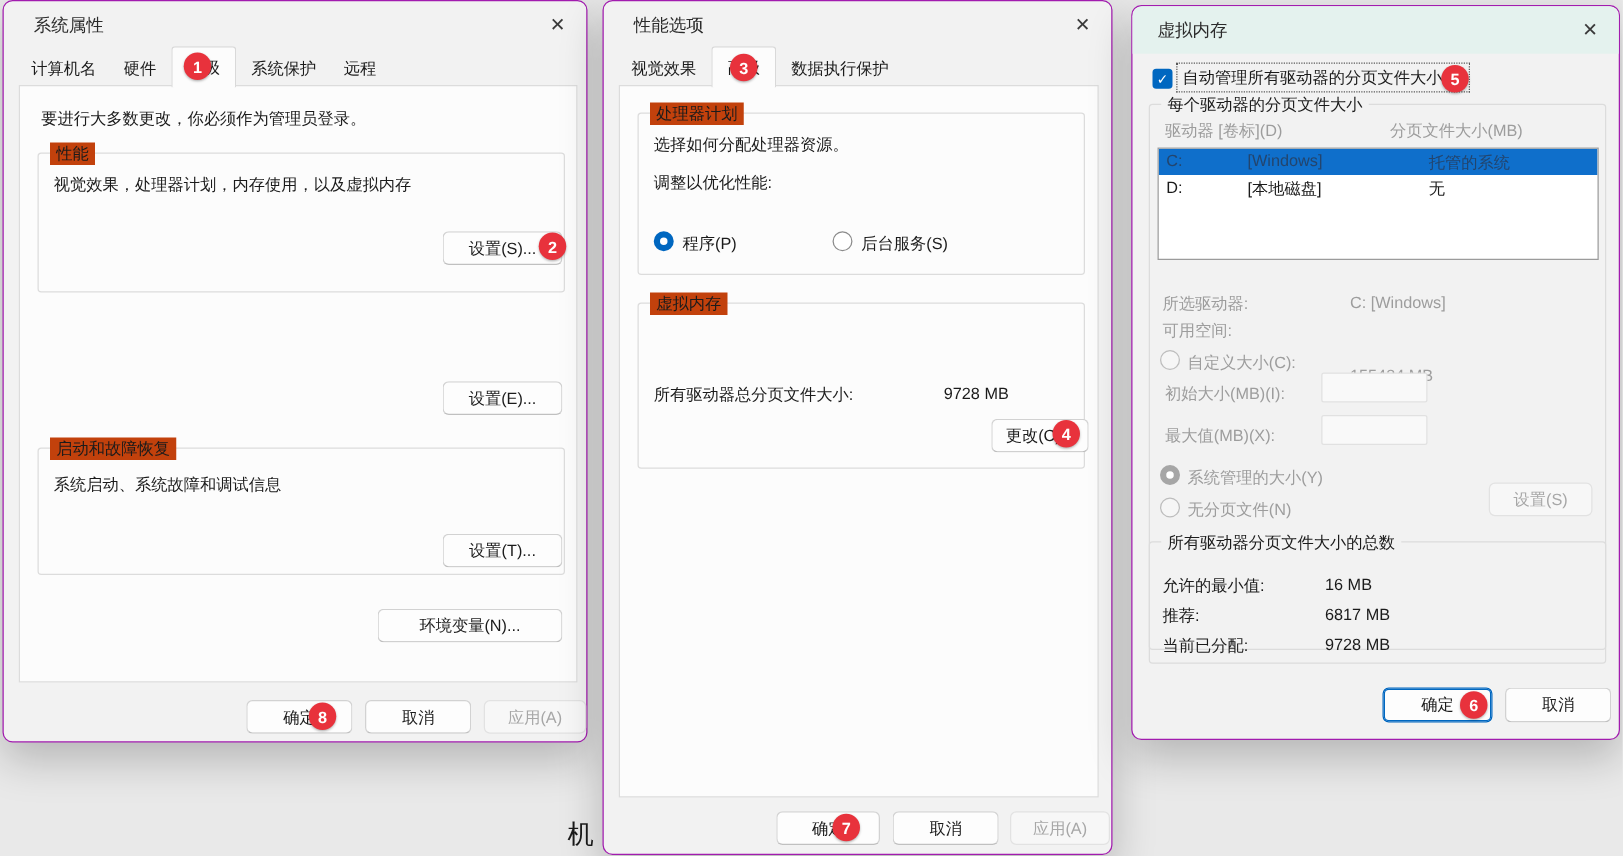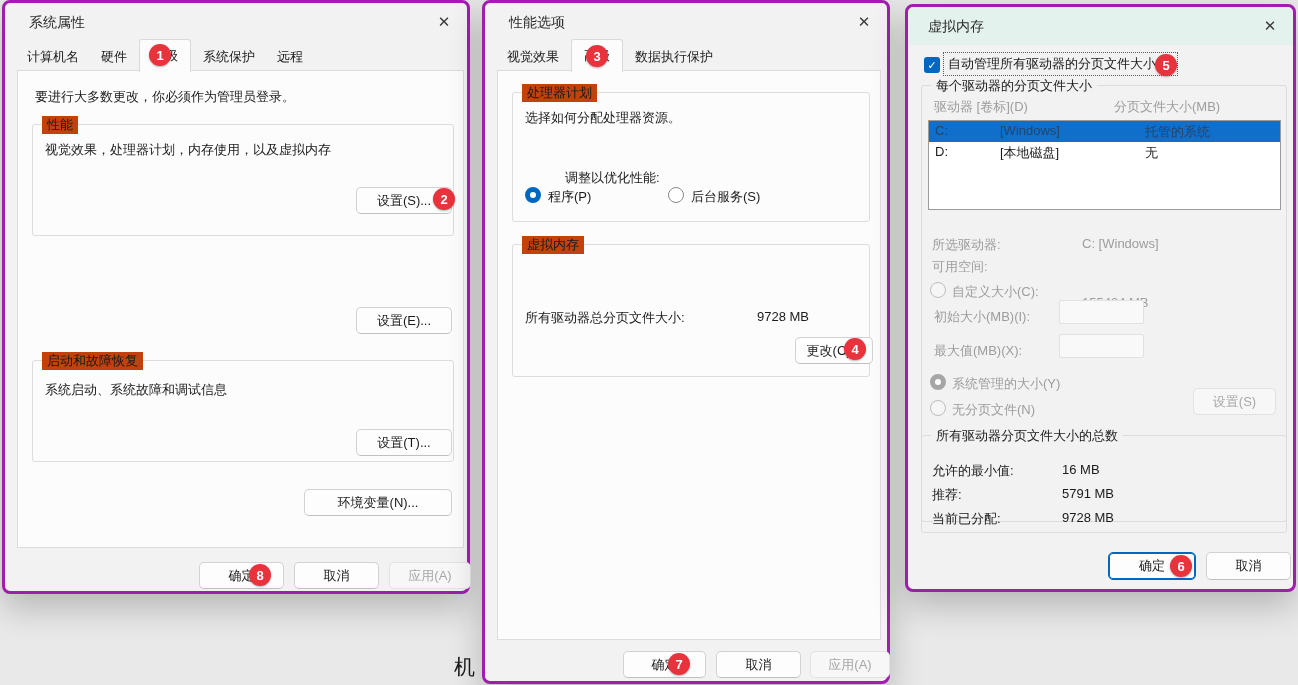--- a/index.html
+++ b/index.html
@@ -5,21 +5,21 @@
   * { margin:0; padding:0; box-sizing:border-box; }
   html,body { width:1298px; height:685px; }
   body {
     position:relative; overflow:hidden;
     background:#e9e9e9;
     font-family:"Liberation Sans","DejaVu Sans",sans-serif;
     color:#1b1b1b; font-size:13px;
   }
   .dialog {
     position:absolute; background:#f2f2f2;
-    border:3px solid #a21caf; border-radius:8px;
+    border:1px solid #a21caf; border-radius:8px;
     box-shadow:0 14px 34px rgba(0,0,0,.22);
   }
   .titlebar { position:absolute; left:0; top:0; right:0; height:38px; border-radius:8px 8px 0 0; }
   .title { position:absolute; left:24px; top:11px; font-size:14px; color:#2b2b2b; }
   .close-btn {
     position:absolute; right:12px; top:8px; width:22px; height:22px;
     display:flex; align-items:center; justify-content:center;
     font-size:15px; color:#3a3a3a; cursor:pointer;
   }
   .tabs { position:absolute; display:flex; align-items:flex-end; z-index:3; }
@@ -120,21 +120,21 @@
     <span class="tab">视觉效果</span>
     <span class="tab selected">高级</span>
     <span class="tab">数据执行保护</span>
   </div>
   <div class="badge" style="left:101px; top:42px;">3</div>
 
   <div class="tabpage" style="left:12px; top:67px; width:384px; height:570px;">
     <div class="groupbox" style="left:14px; top:21px; width:358px; height:130px;">
       <span class="legend">处理器计划</span>
       <span class="lbl" style="left:12px; top:16px;">选择如何分配处理器资源。</span>
-      <span class="lbl" style="left:12px; top:76px;margin-left:40px;">调整以优化性能:</span>
+      <span class="lbl" style="left:12px; top:46px;">调整以优化性能:</span>
       <span class="radio on" style="left:12px; top:94px;"></span>
       <span class="lbl" style="left:35px; top:95px;">程序(P)</span>
       <span class="radio off" style="left:155px; top:94px;"></span>
       <span class="lbl" style="left:178px; top:95px;">后台服务(S)</span>
     </div>
 
     <div class="groupbox" style="left:14px; top:173px; width:358px; height:133px;">
       <span class="legend">虚拟内存</span>
       <span class="lbl" style="left:12px; top:64px;">所有驱动器总分页文件大小:</span>
       <span class="lbl" style="left:244px; top:64px;">9728 MB</span>
@@ -195,21 +195,21 @@
     <span class="radio off-dis" style="left:8px; top:314px;"></span>
     <span class="lbl gray" style="left:30px; top:315px;">无分页文件(N)</span>
   </div>
   <div class="btn disabled" style="left:285px; top:381px; width:83px; height:27px;">设置(S)</div>
 
   <div class="groupbox" style="left:13px; top:428px; width:366px; height:98px;">
     <span class="legend on-gray">所有驱动器分页文件大小的总数</span>
     <span class="lbl" style="left:10px; top:26px;">允许的最小值:</span>
     <span class="lbl" style="left:140px; top:26px;">16 MB</span>
     <span class="lbl" style="left:10px; top:50px;">推荐:</span>
-    <span class="lbl" style="left:140px; top:50px;">5791 MB</span>
+    <span class="lbl" style="left:140px; top:50px;">6817 MB</span>
     <span class="lbl" style="left:10px; top:74px;">当前已分配:</span>
     <span class="lbl" style="left:140px; top:74px;">9728 MB</span>
   </div>
 
   <div class="btn default" style="left:200px; top:545px; width:88px; height:28px;">确定</div>
   <div class="badge" style="left:262px; top:548px;">6</div>
   <div class="btn" style="left:298px; top:545px; width:85px; height:28px;">取消</div>
 </div>
 
 </body></html>

